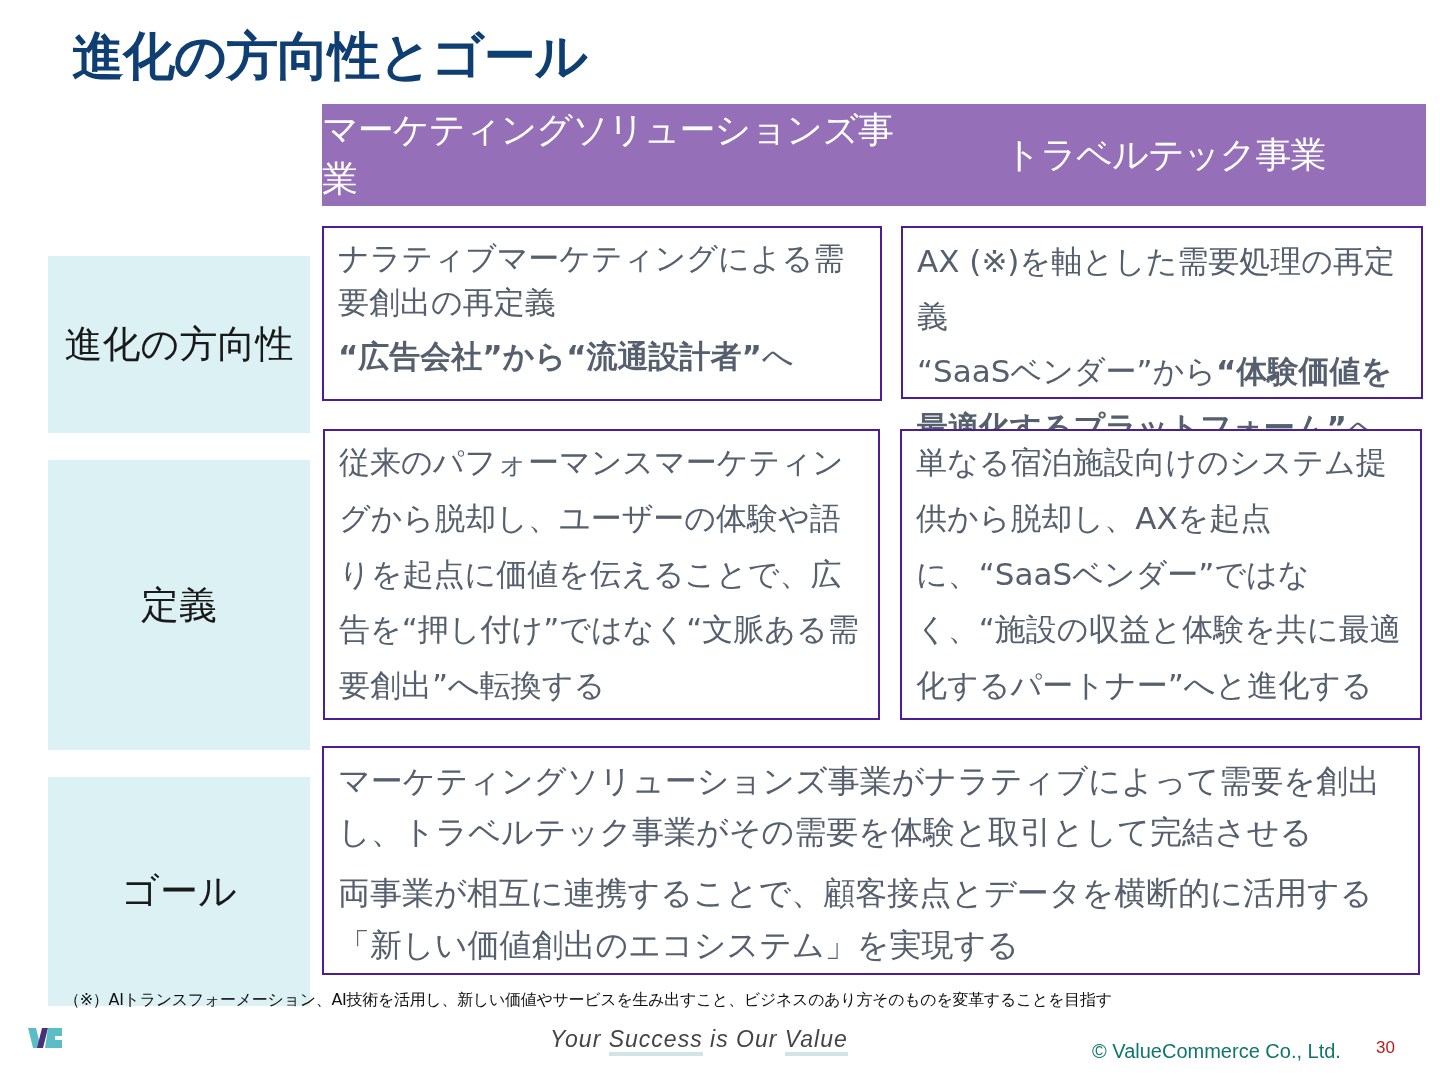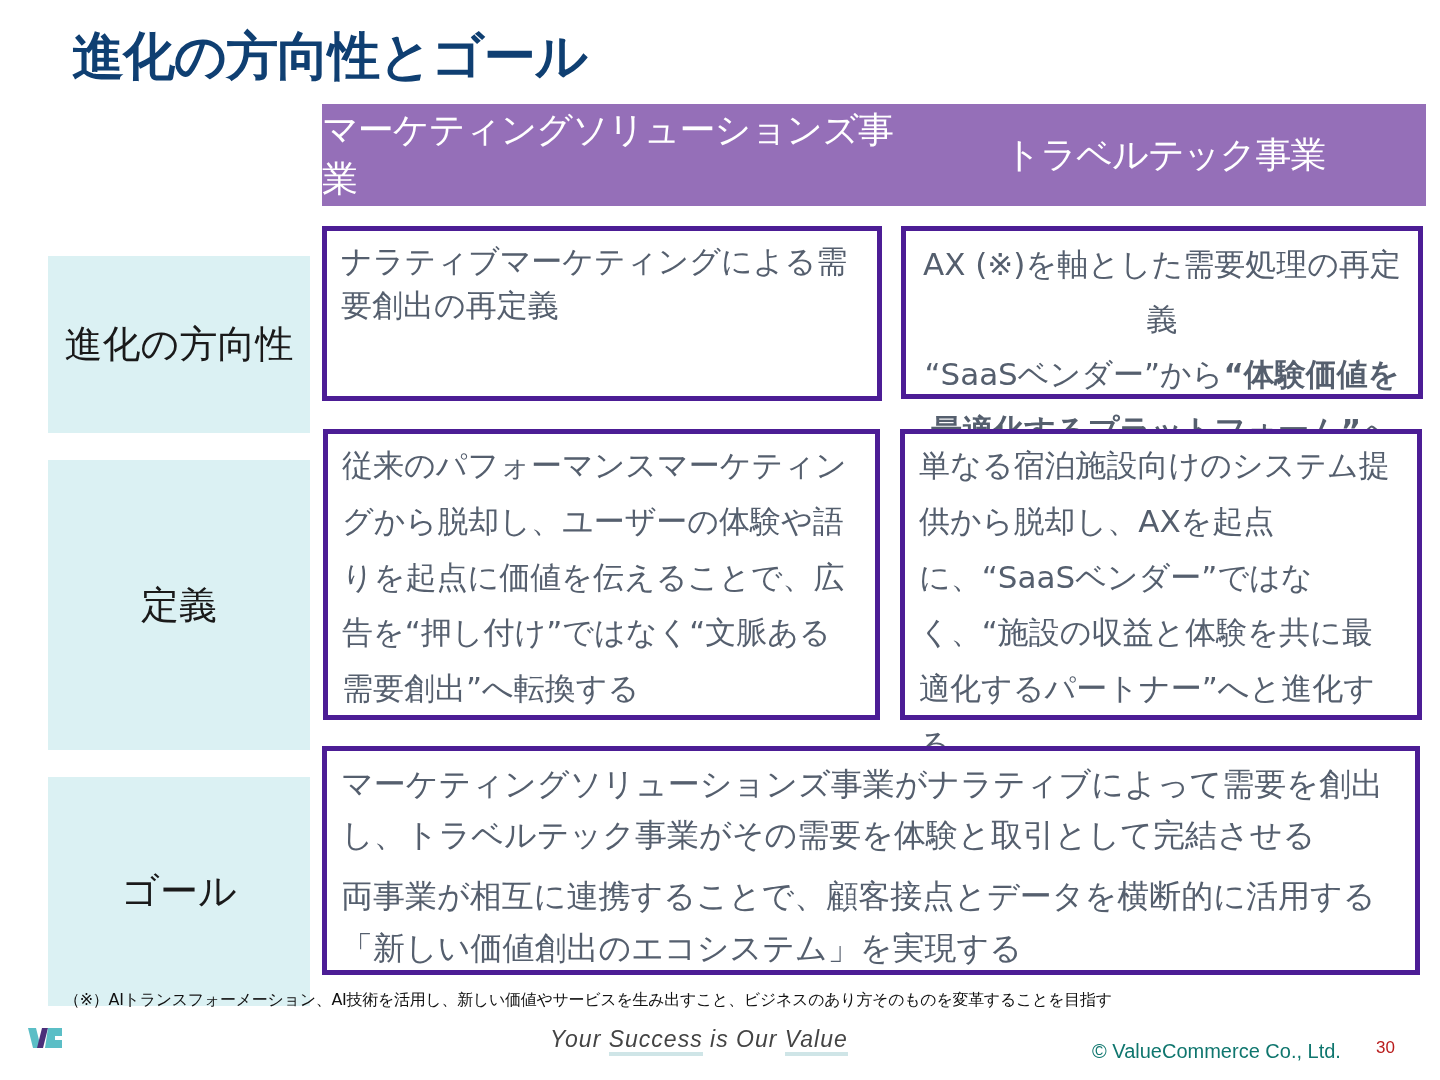--- a/index.html
+++ b/index.html
@@ -25,29 +25,29 @@
       background: #dbf1f3; color: #1a1a1a;
       display: flex; align-items: center; justify-content: center;
       font-size: 38px;
       margin-top: 33px;
     }
     .row-label.r1 { top: 223px; height: 177px; }
     .row-label.r2 { top: 427px; height: 290px; }
     .row-label.r3 { top: 744px; height: 229px; }
 
     .cell {
-      position: absolute; border: 5px solid #4c1d95; background: #ffffff;
+      position: absolute; border: 2px solid #4c1d95; background: #ffffff;
       padding: 8px 14px; color: #555f6e; font-size: 31px; line-height: 1.5;
     }
     .cell p { margin: 0; }
     .cell .gap { margin-top: 10px; }
     .cell b { font-weight: bold; }
 
     .c11 { left: 322px; top: 226px; width: 560px; height: 175px; line-height: 1.42; }
-    .c12 { left: 901px; top: 226px; width: 522px; height: 173px; line-height: 1.78; padding-top: 6px; text-align: center; }
+    .c12 { left: 901px; top: 226px; width: 522px; height: 173px; line-height: 1.78; padding-top: 6px; }
     .c21 { left: 323px; top: 429px; width: 557px; height: 291px; line-height: 1.8; padding-top: 4px; }
     .c22 { left: 900px; top: 429px; width: 522px; height: 291px; line-height: 1.8; padding-top: 4px; }
     .c3  { left: 322px; top: 746px; width: 1098px; height: 229px; line-height: 1.6; padding-top: 8px; font-size: 32px; }
 
     .footnote {
       position: absolute; left: 64px; top: 990px;
       font-size: 16px; color: #111111; letter-spacing: -0.3px;
     }
 
     .logo {
@@ -80,20 +80,21 @@
 
 <div class="col-header mkt">マーケティングソリューションズ事業</div>
 <div class="col-header trv">トラベルテック事業</div>
 
 <div class="row-label r1">進化の方向性</div>
 <div class="row-label r2">定義</div>
 <div class="row-label r3">ゴール</div>
 
 <div class="cell c11">
   <p>ナラティブマーケティングによる需要創出の再定義</p>
+  <p class="gap"><b>“広告会社”から“流通設計者”</b><span>へ</span></p>
 </div>
 
 <div class="cell c12">
   <p>AX (※)を軸とした需要処理の再定義</p>
   <p><span>“SaaSベンダー”から</span><b>“体験価値を最適化するプラットフォーム”</b><span>へ</span></p>
 </div>
 
 <div class="cell c21">
   <p>従来のパフォーマンスマーケティングから脱却し、ユーザーの体験や語りを起点に価値を伝えることで、広告を“押し付け”ではなく“文脈ある需要創出”へ転換する</p>
 </div>

